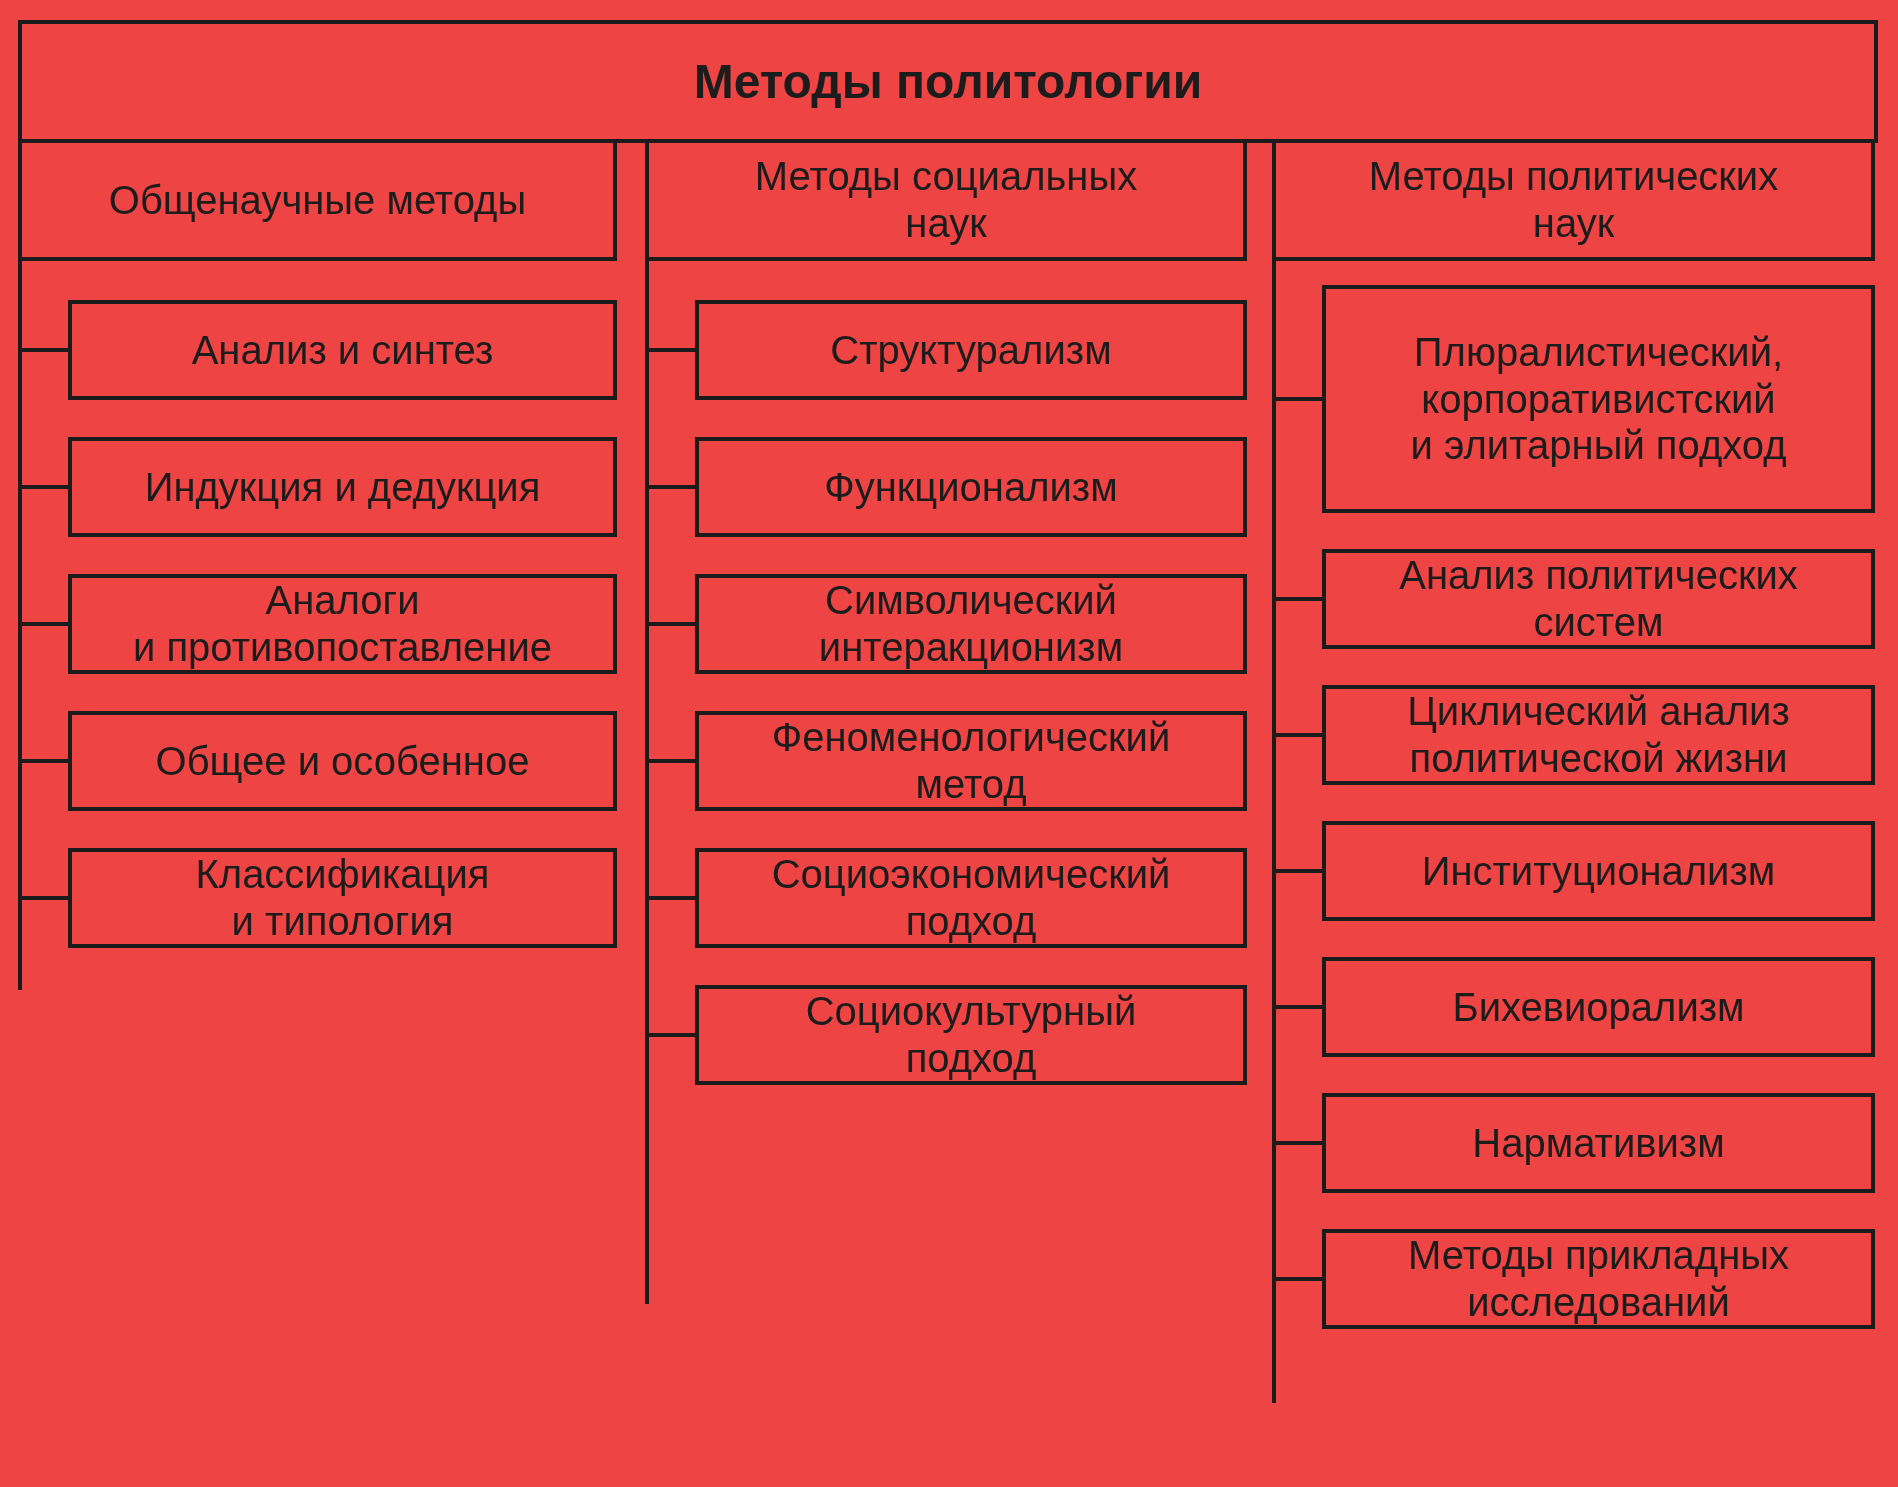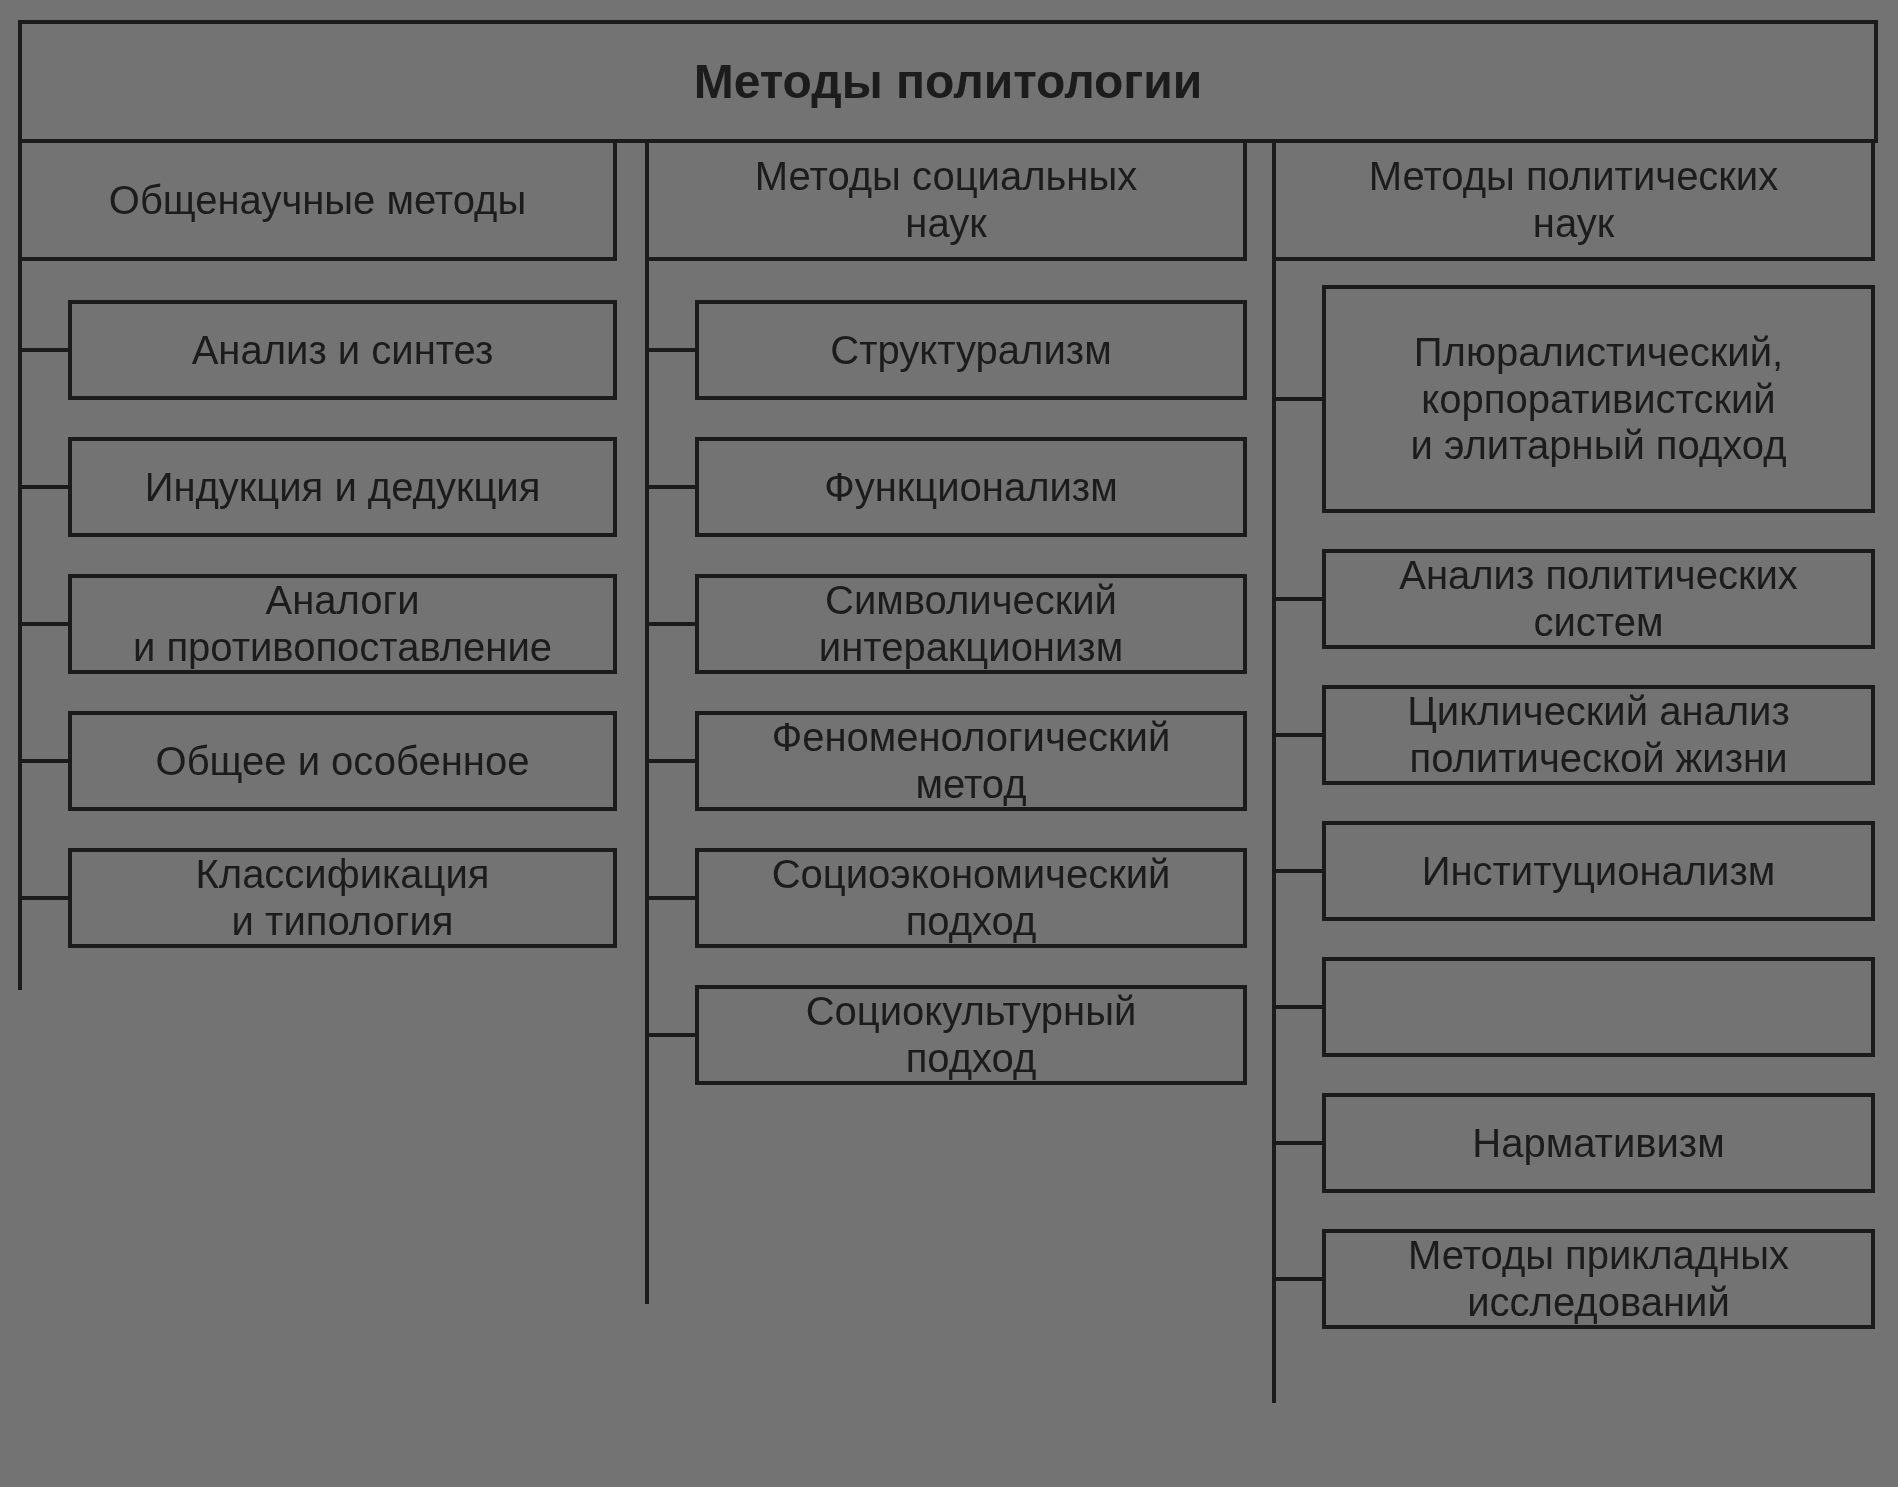--- a/index.html
+++ b/index.html
@@ -1,21 +1,21 @@
 <!DOCTYPE html>
 <html><head>
 <meta charset="utf-8">
 <style>
   html, body { margin: 0; padding: 0; background: #ffffff; }
 
   .stage {
     position: relative;
     width: 1898px;
     height: 1487px;
-    background: #737373;
+    background: #ef4444;
     font-family: "Liberation Sans", sans-serif;
     color: #1c1c1c;
     overflow: hidden;
   }
 
   
   .banner {
     position: absolute;
     left: 18px; top: 20px;
     width: 1860px; height: 123px;
@@ -179,20 +179,21 @@
         <div class="stub"></div>
         <span class="label">Циклический анализ
 политической жизни</span>
       </div>
       <div class="item">
         <div class="stub"></div>
         <span class="label">Институционализм</span>
       </div>
       <div class="item">
         <div class="stub"></div>
+        <span class="label">Бихевиорализм</span>
       </div>
       <div class="item">
         <div class="stub"></div>
         <span class="label">Нармативизм</span>
       </div>
       <div class="item">
         <div class="stub"></div>
         <span class="label">Методы прикладных
 исследований</span>
       </div>

